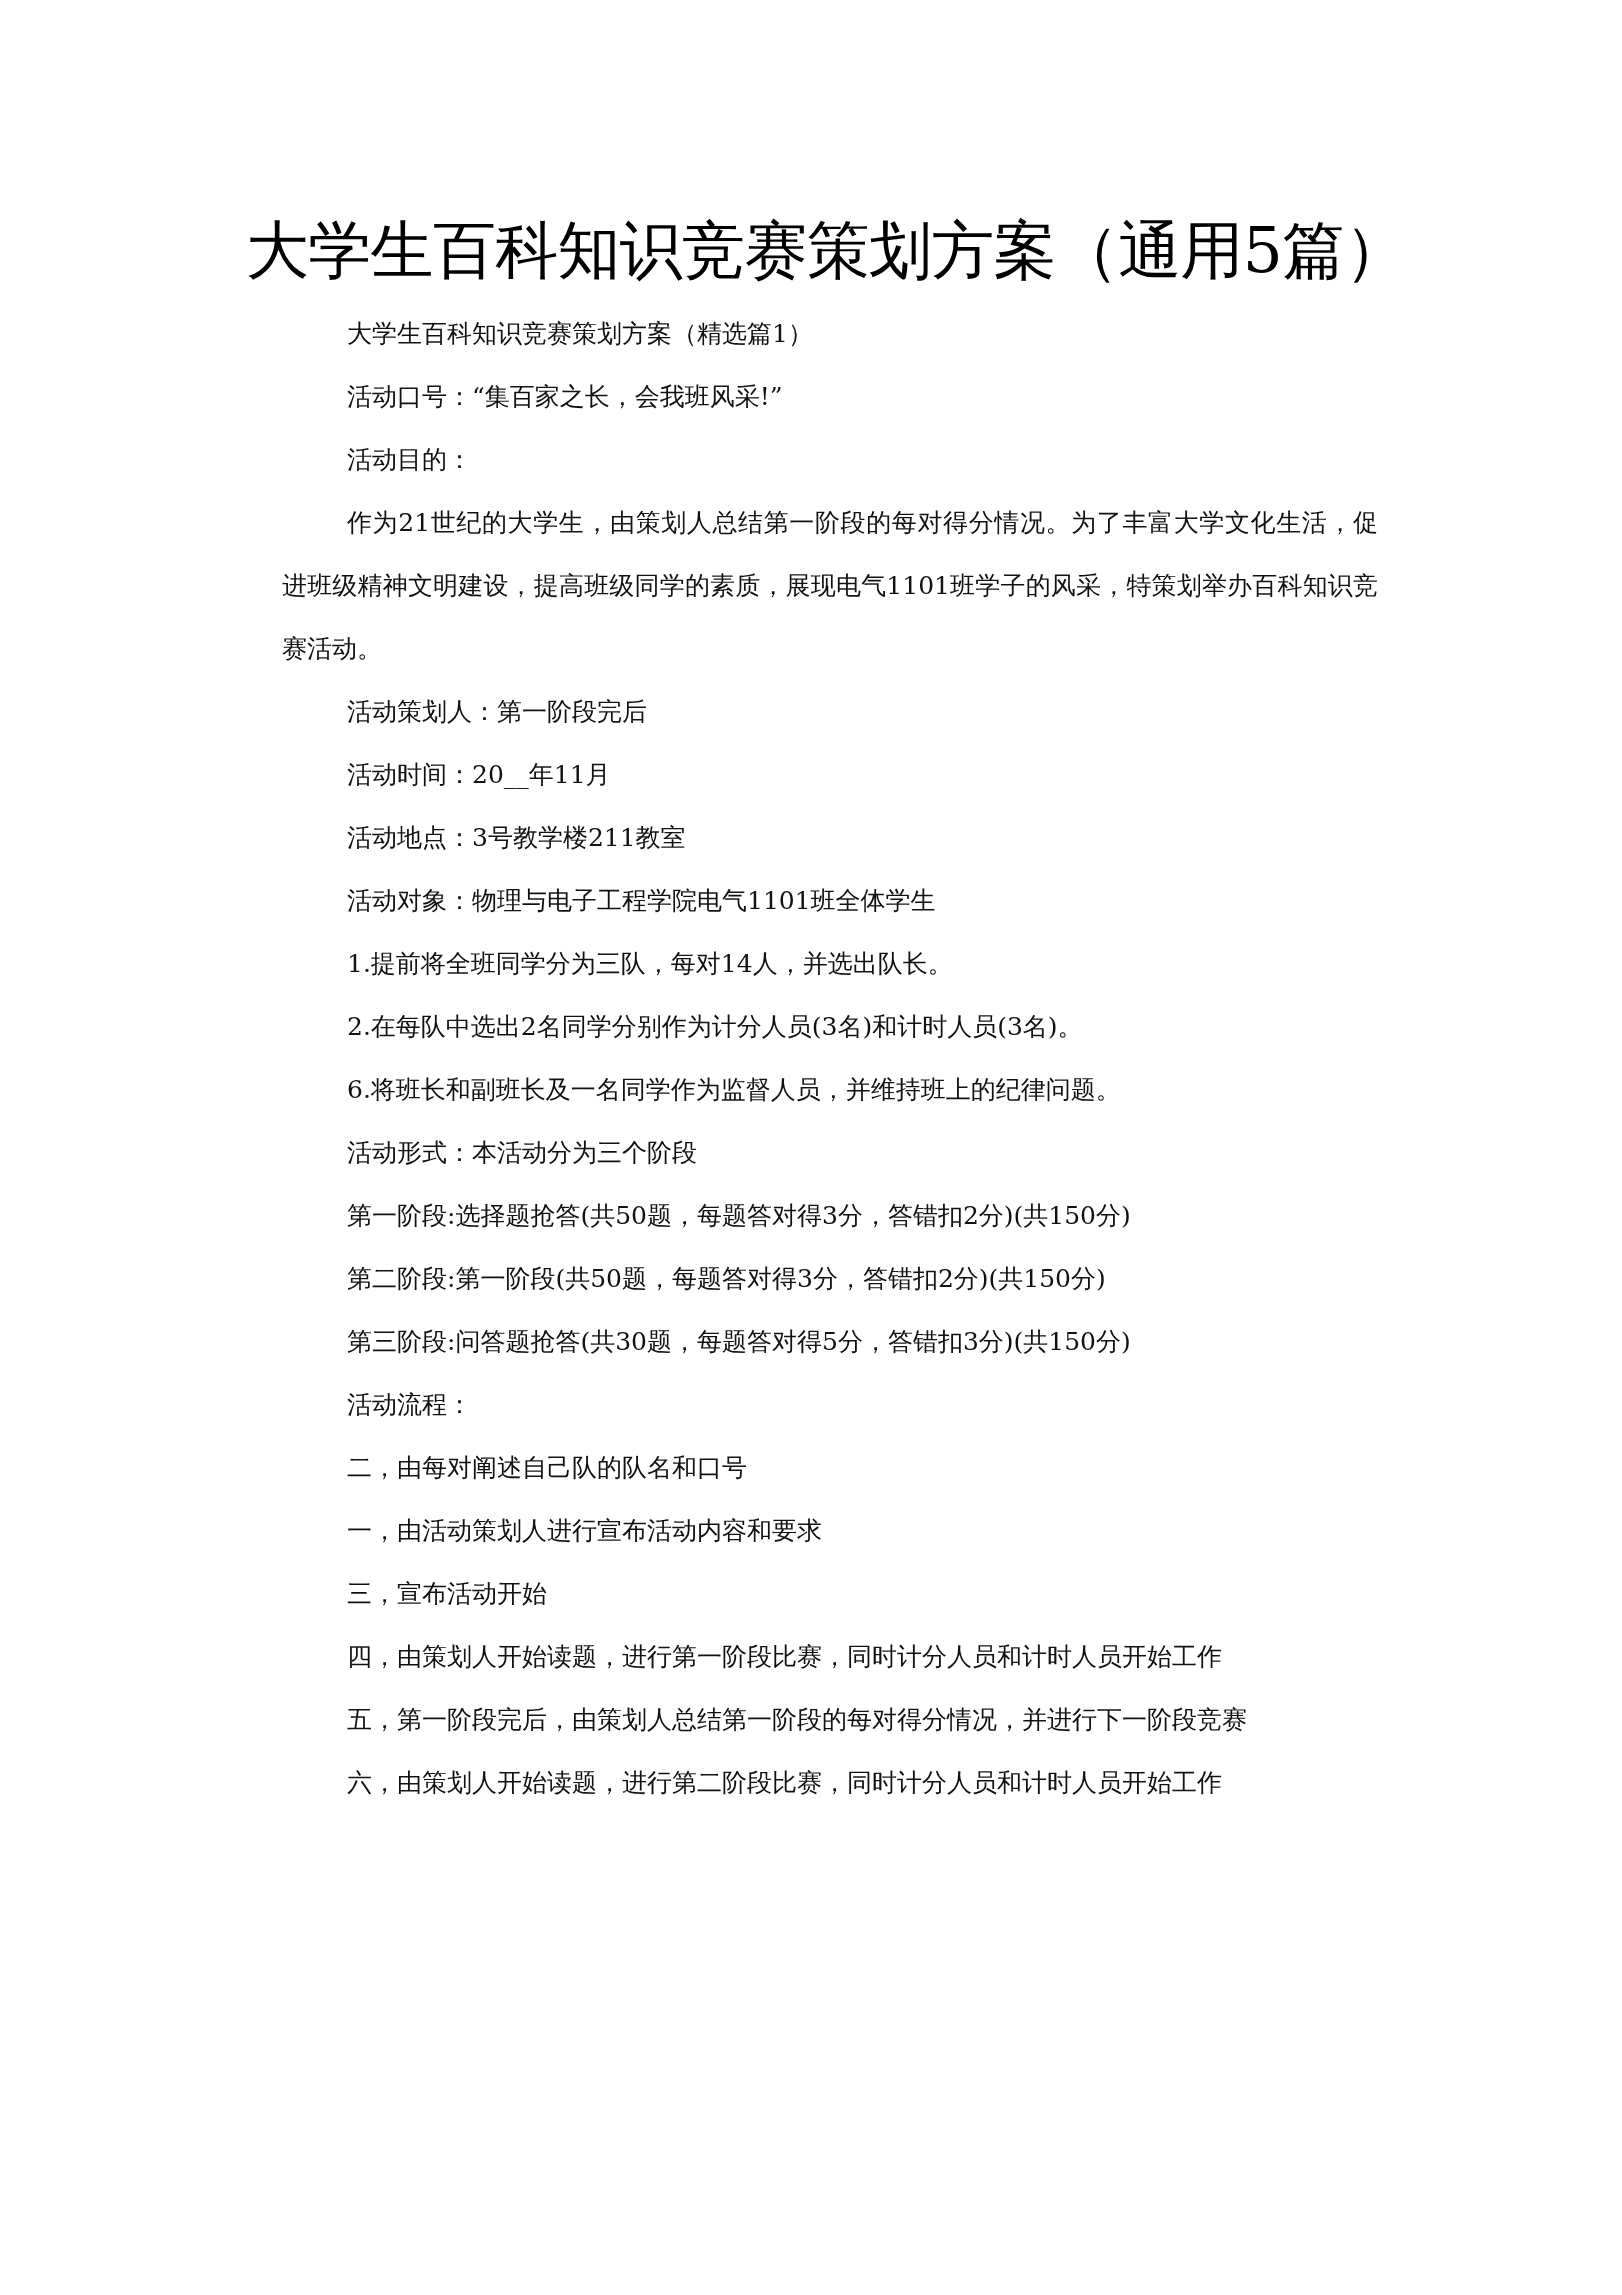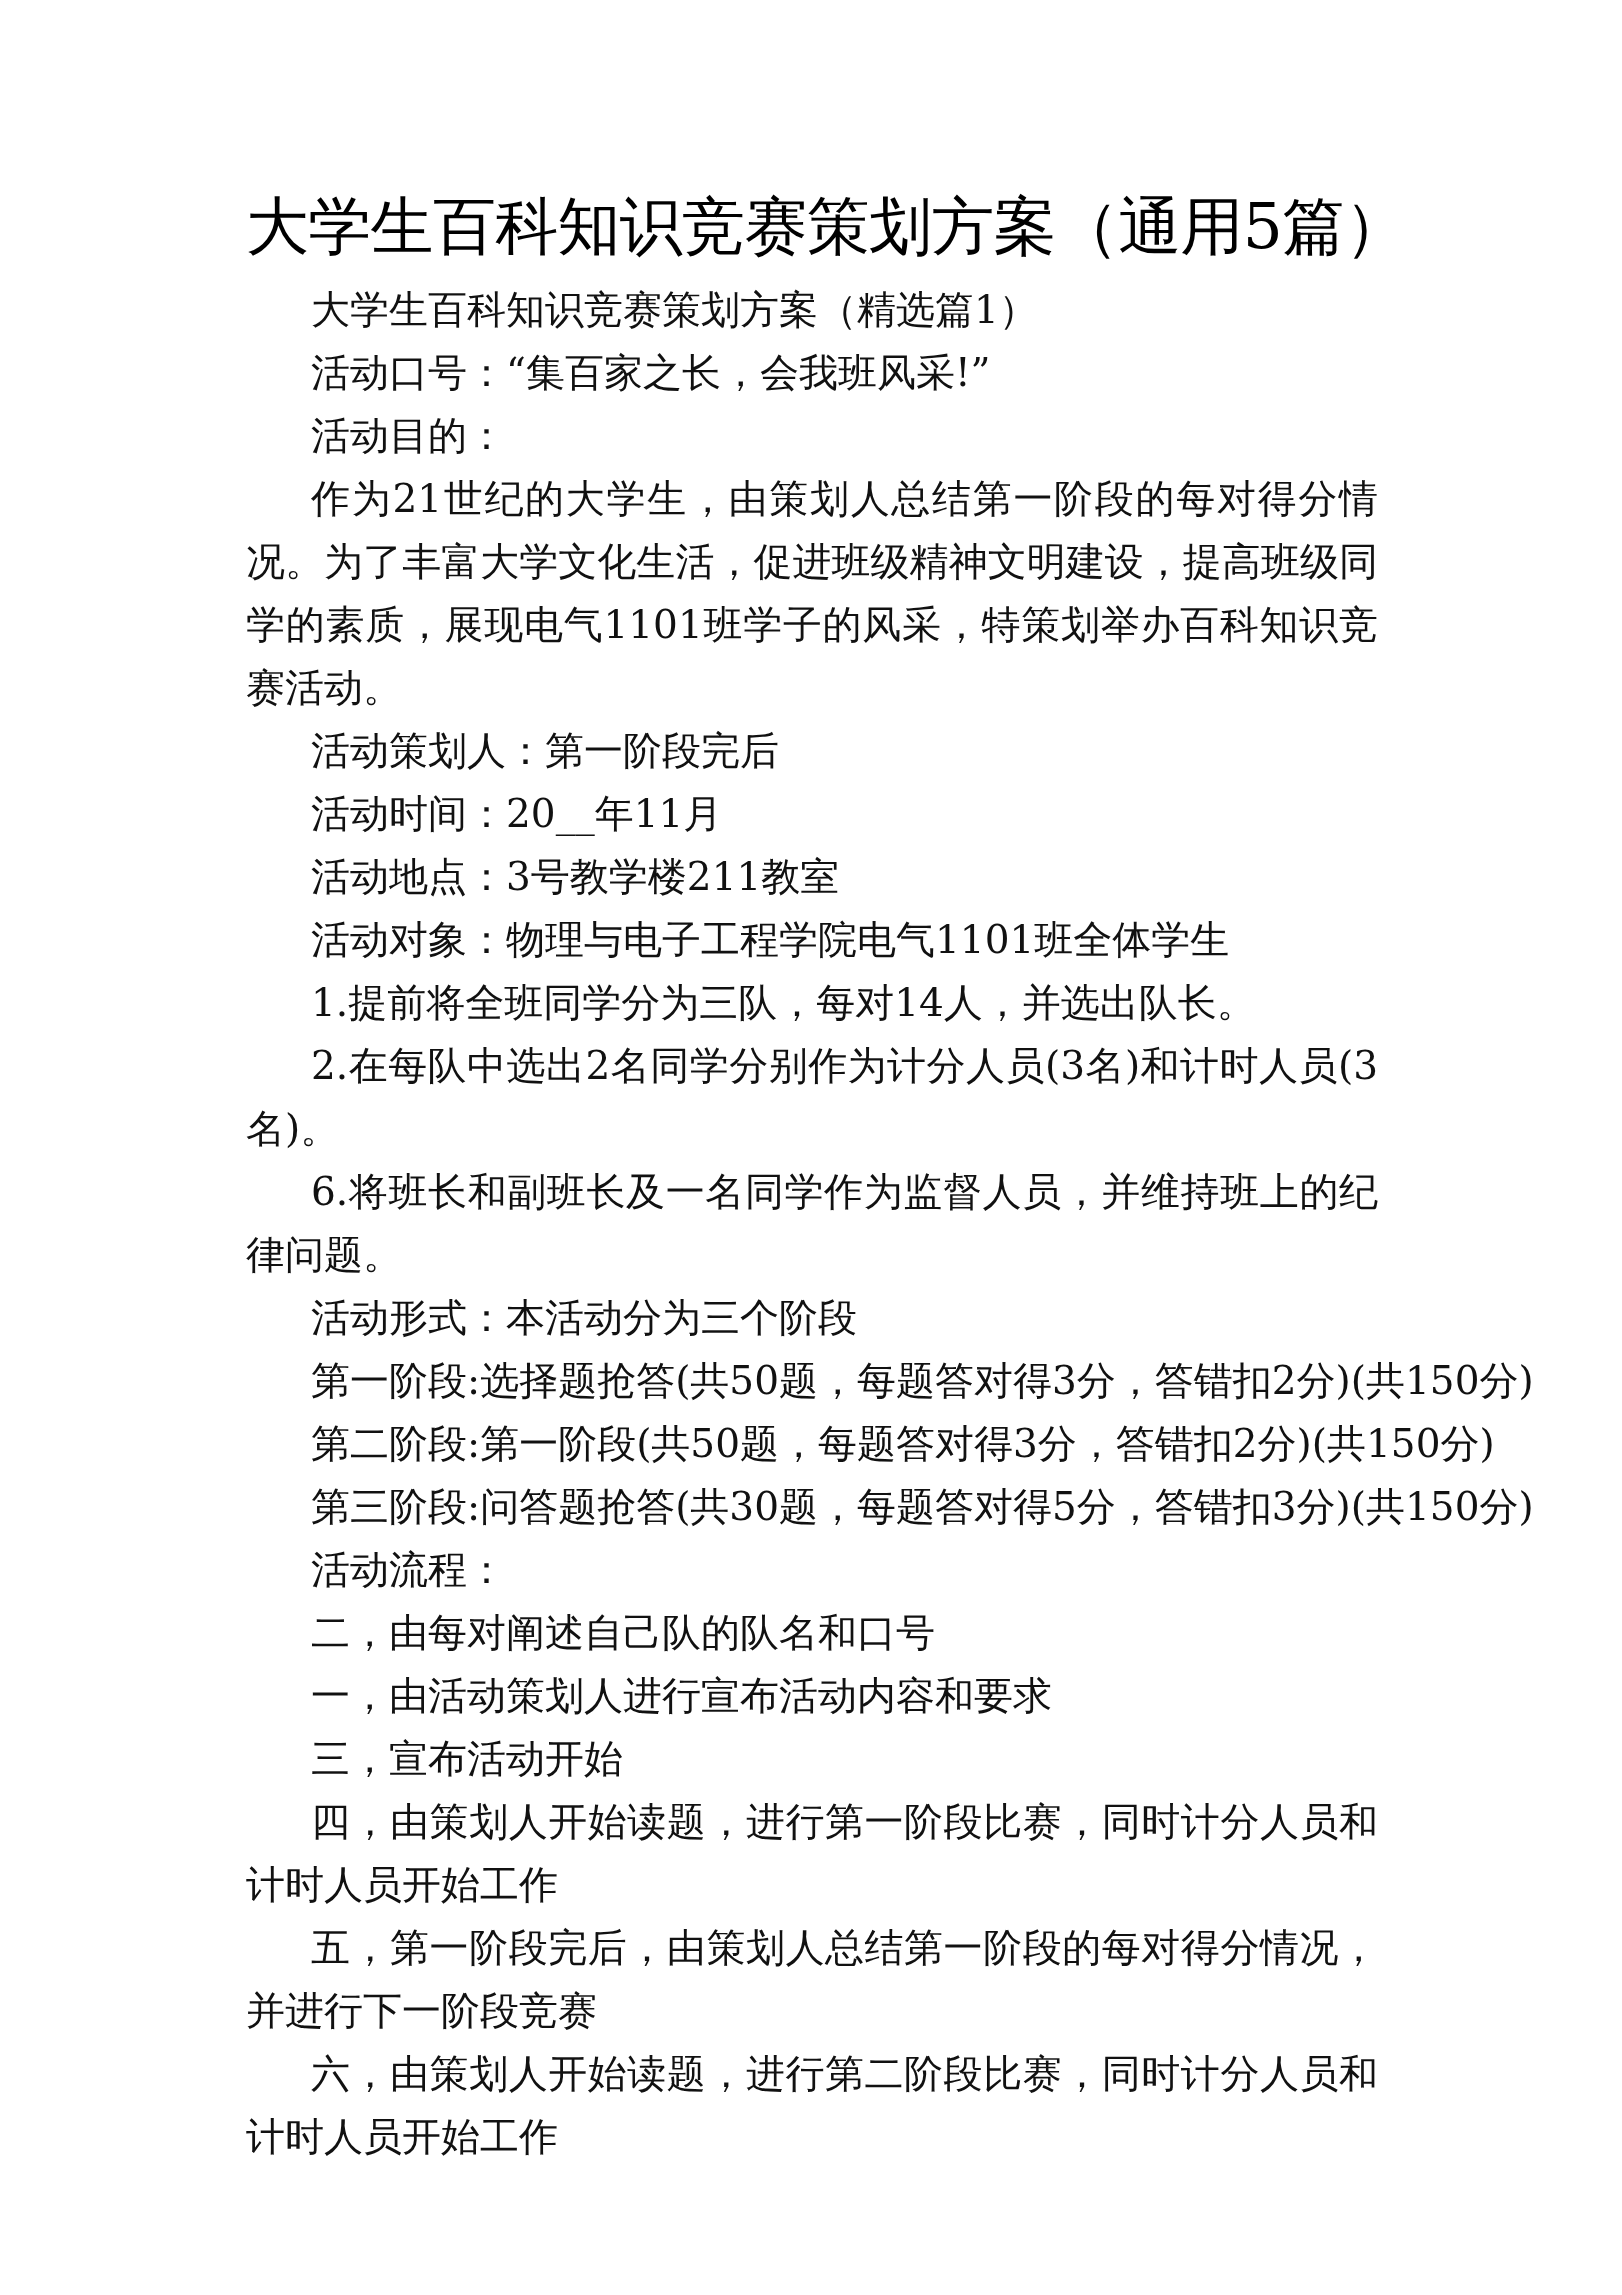--- a/index.html
+++ b/index.html
@@ -11,36 +11,37 @@
       width: 1623px;
       height: 2295px;
       position: relative;
       overflow: hidden;
       font-family: "DejaVu Serif", "Liberation Serif", serif;
       color: #111111;
     }
     .page {
       position: absolute;
       left: 246px;
-      top: 184px;
+      top: 208px;
       width: 1132px;
     }
     .doc-title {
       font-size: 63px;
       line-height: 85px;
       font-weight: normal;
       margin: 0 0 0 0;
       white-space: nowrap;
       letter-spacing: -0.7px;
       color: #000000;
     }
     .doc-body {
-      font-size: 39px;
+      font-size: 25px;
       line-height: 63px;
       margin-top: 9.2px;
+      margin-left: 36px;
     }
     .p {
       margin: 0;
       text-align: justify;
       text-align-last: left;
     }
     .p.indent {
       text-indent: 65px;
     }
     .p.nowrap {

